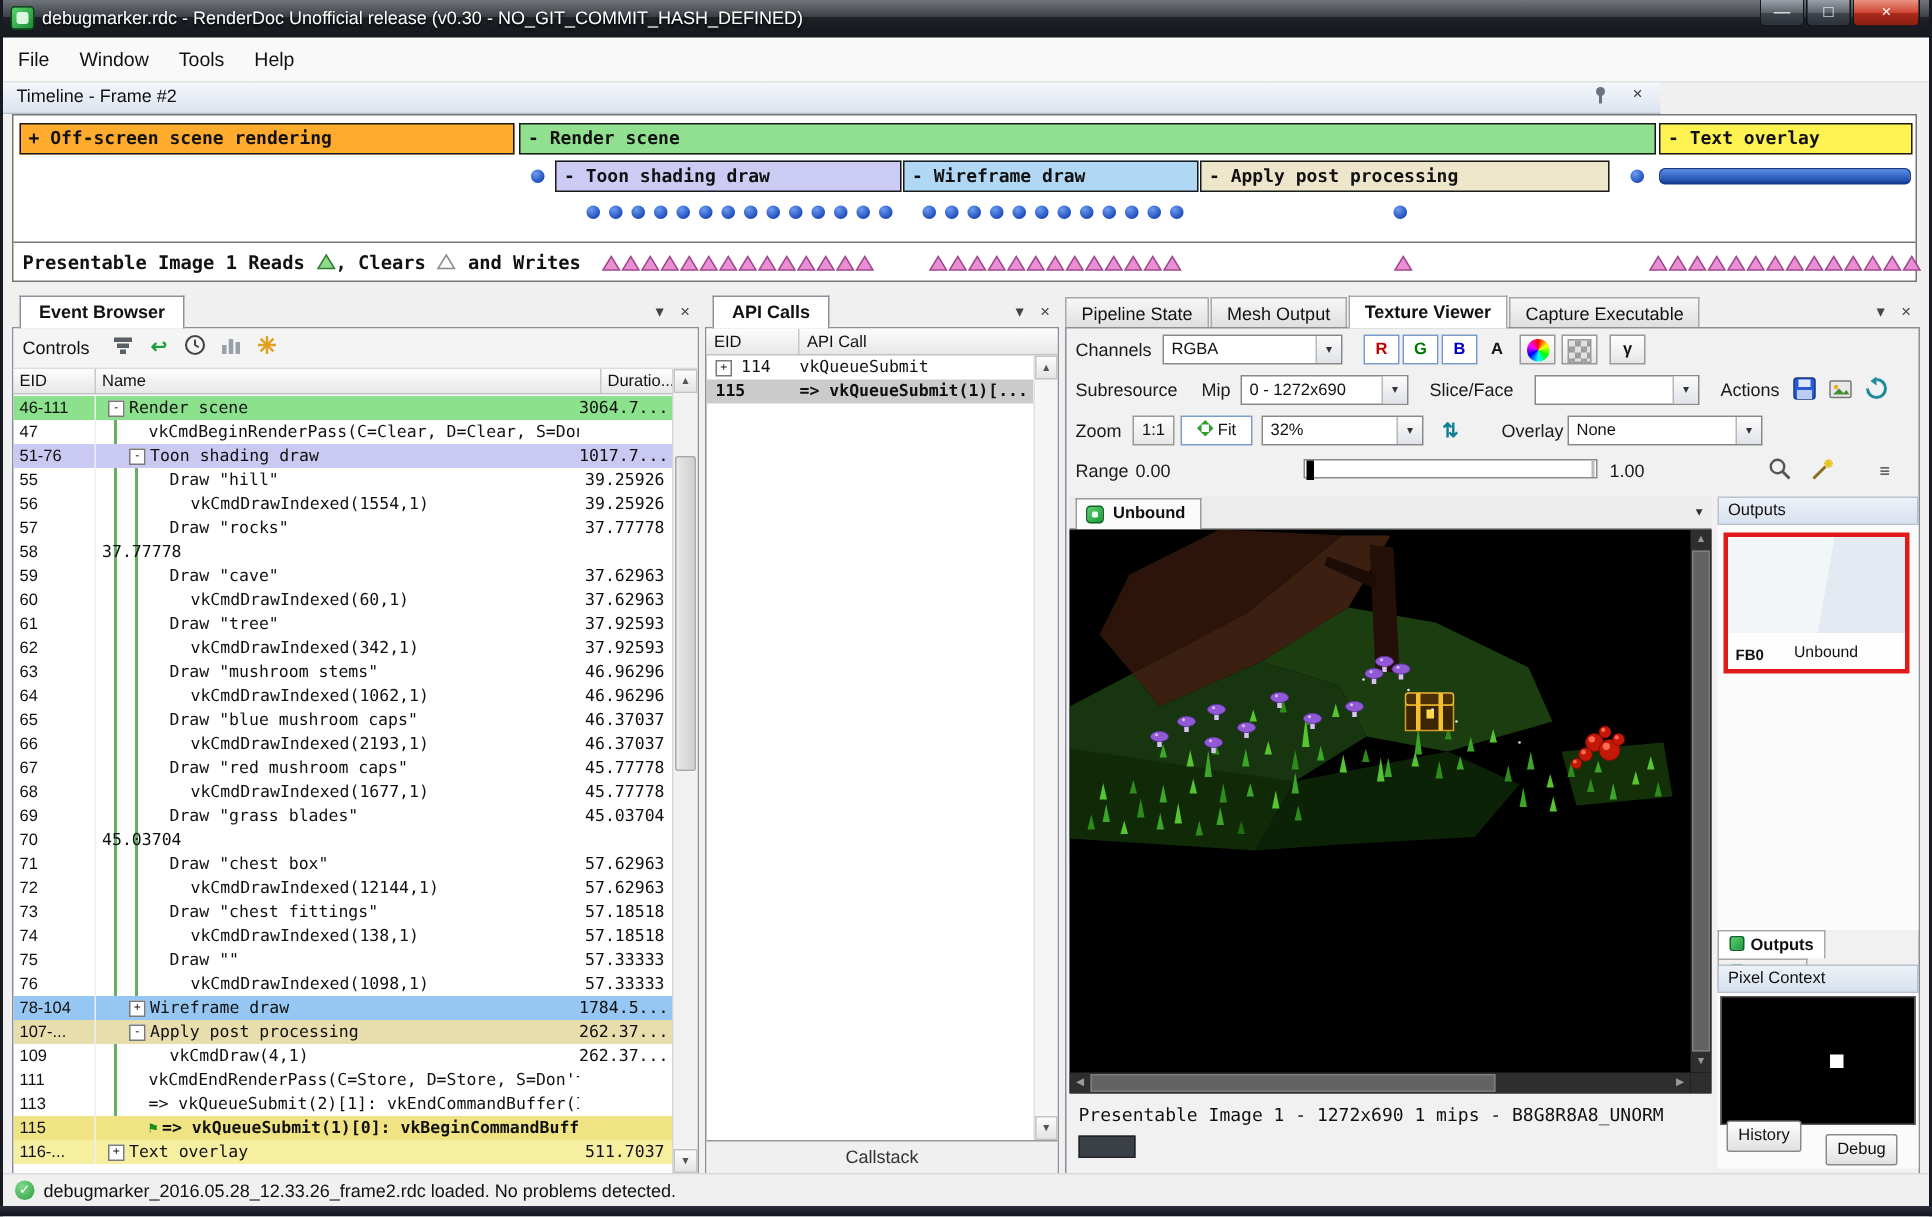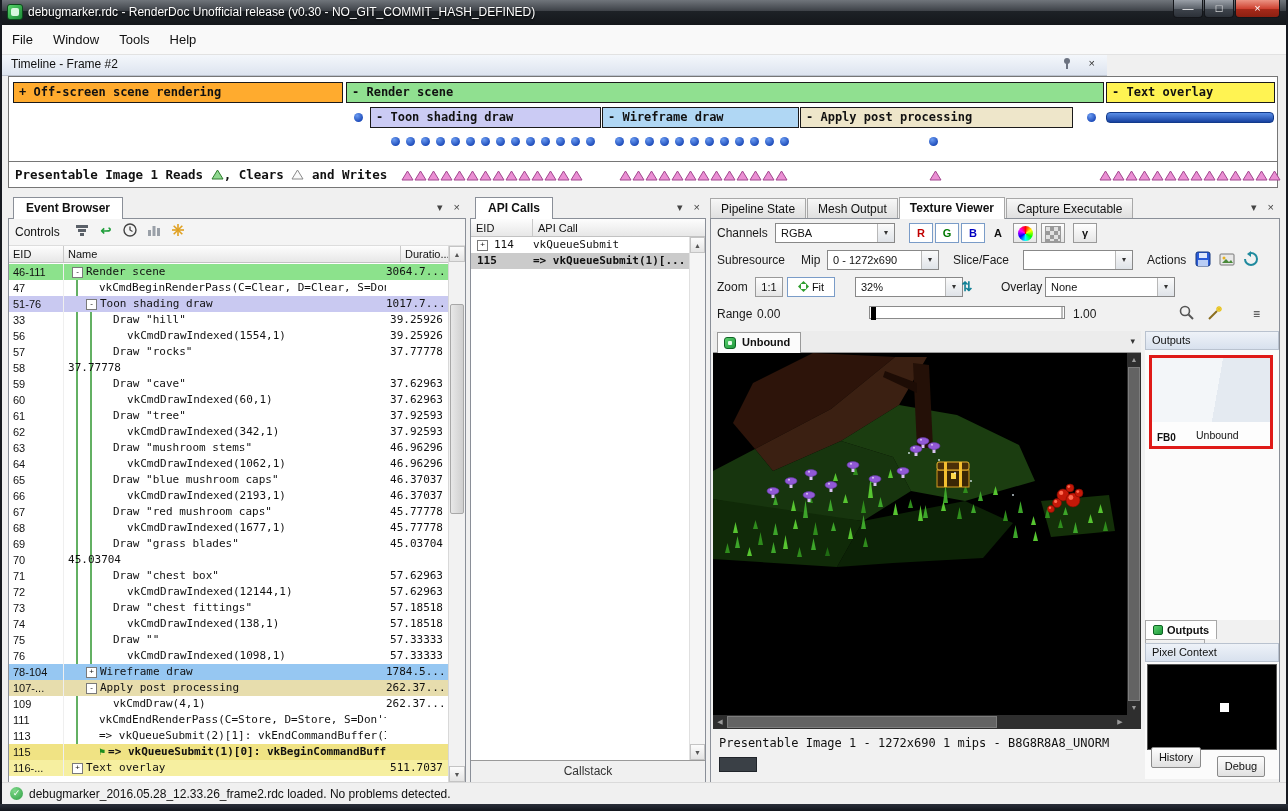--- a/index.html
+++ b/index.html
@@ -425,21 +425,21 @@
           <div class="e-eid">47</div>
           <div class="e-name" style="padding-left: 35px;"><span>vkCmdBeginRenderPass(C=Clear, D=Clear, S=Don't Care)</span></div>
           <div class="e-dur"></div>
         </div>
         <div class="erow" style="background: rgb(201, 201, 241);">
           <div class="e-eid">51-76</div>
           <div class="e-name" style="padding-left: 22px;"><span class="exp">-</span><span>Toon shading draw</span></div>
           <div class="e-dur">1017.7...</div>
         </div>
         <div class="erow">
-          <div class="e-eid">33</div>
+          <div class="e-eid">55</div>
           <div class="e-name" style="padding-left: 49px;"><span>Draw "hill"</span></div>
           <div class="e-dur">39.25926</div>
         </div>
         <div class="erow">
           <div class="e-eid">56</div>
           <div class="e-name" style="padding-left: 63px;"><span>vkCmdDrawIndexed(1554,1)</span></div>
           <div class="e-dur">39.25926</div>
         </div>
         <div class="erow">
           <div class="e-eid">57</div>
@@ -675,21 +675,21 @@
     <div class="tbtn on" style="left:76px;top:58px;width:48px">
       <svg width="11" height="11" style="vertical-align:-1px;margin-right:3px">
           <g fill="#2f9e2f">
             <polygon points="5.5,0 8.5,3 2.5,3"></polygon>
             <polygon points="5.5,11 8.5,8 2.5,8"></polygon>
             <polygon points="0,5.5 3,2.5 3,8.5"></polygon>
             <polygon points="11,5.5 8,2.5 8,8.5"></polygon>
           </g>
         </svg><span>Fit</span>
     </div>
-    <div class="combo" style="left:144px;top:58px;width:108px">
+    <div class="combo" style="left:130px;top:58px;width:108px">
       <span>32%</span>
       <span class="arr">▾</span>
     </div>
     <div class="flat" style="left:246px;top:58px;width:20px;color:#0f7f95;font-weight:bold;font-size:13px">⇅</div>
     <span class="tv-lbl" style="left:290px;top:61px">Overlay</span>
     <div class="combo" style="left:334px;top:58px;width:130px">
       <span>None</span>
       <span class="arr">▾</span>
     </div>
 

